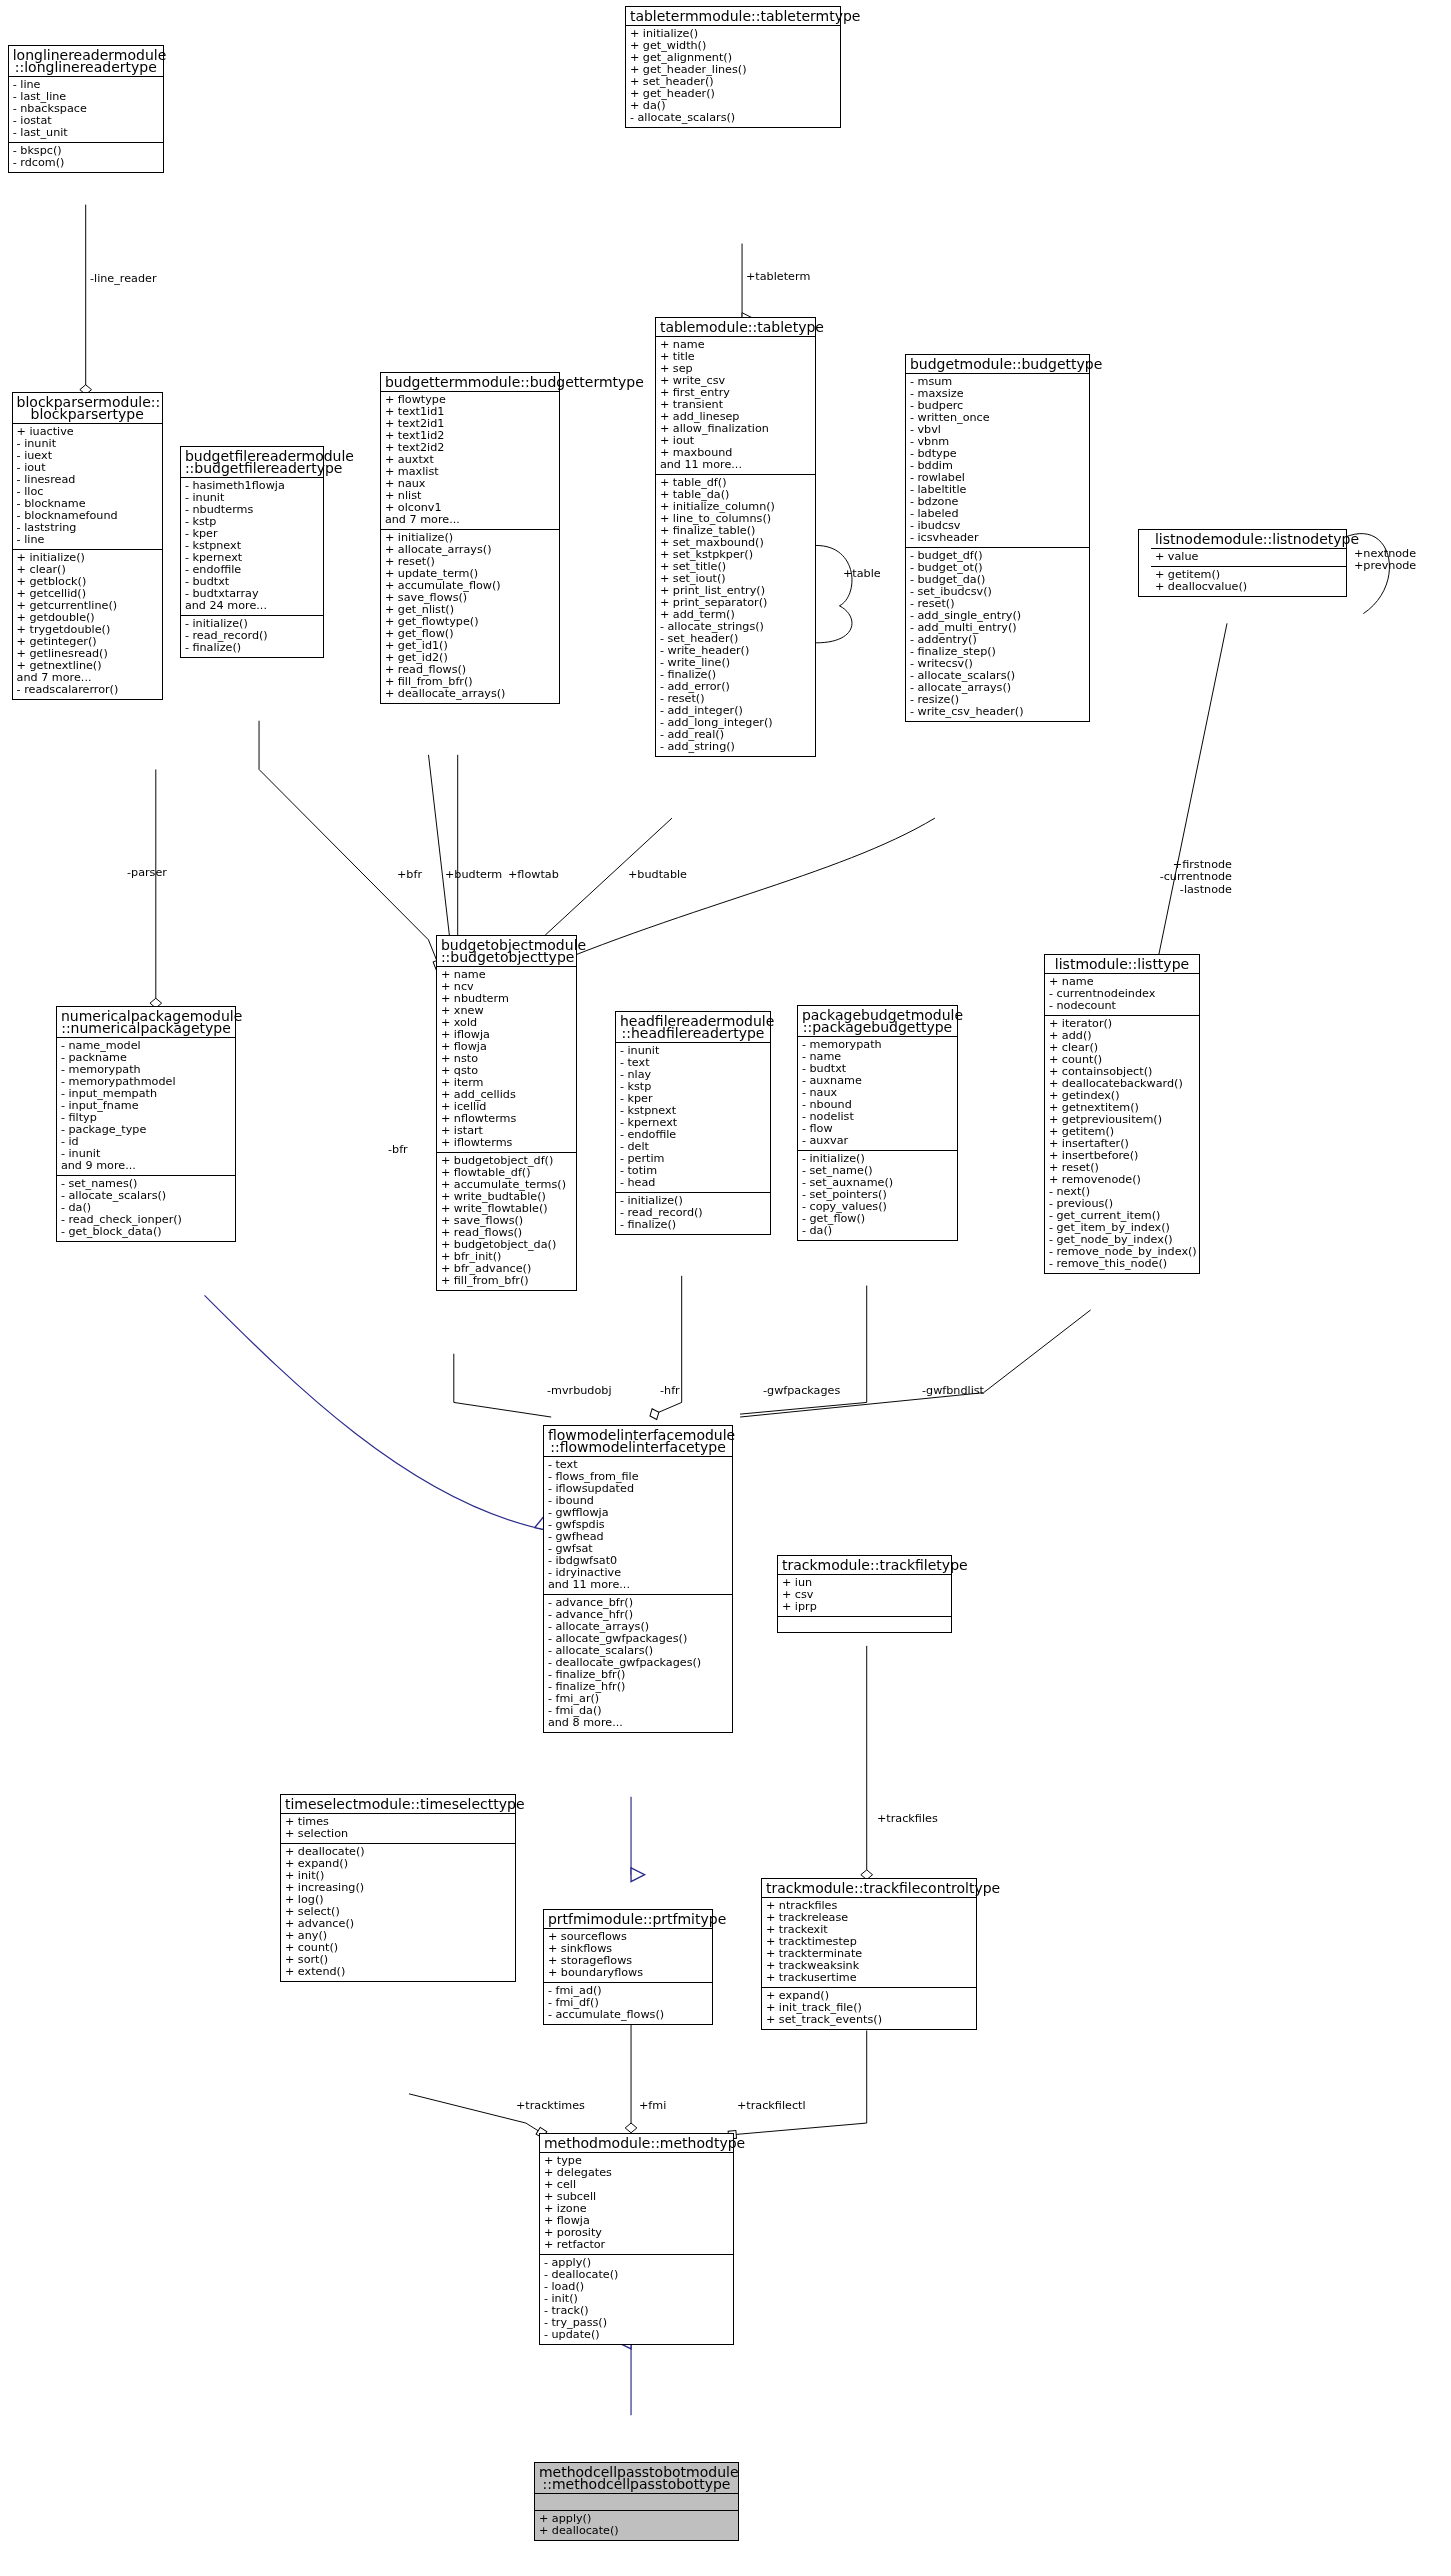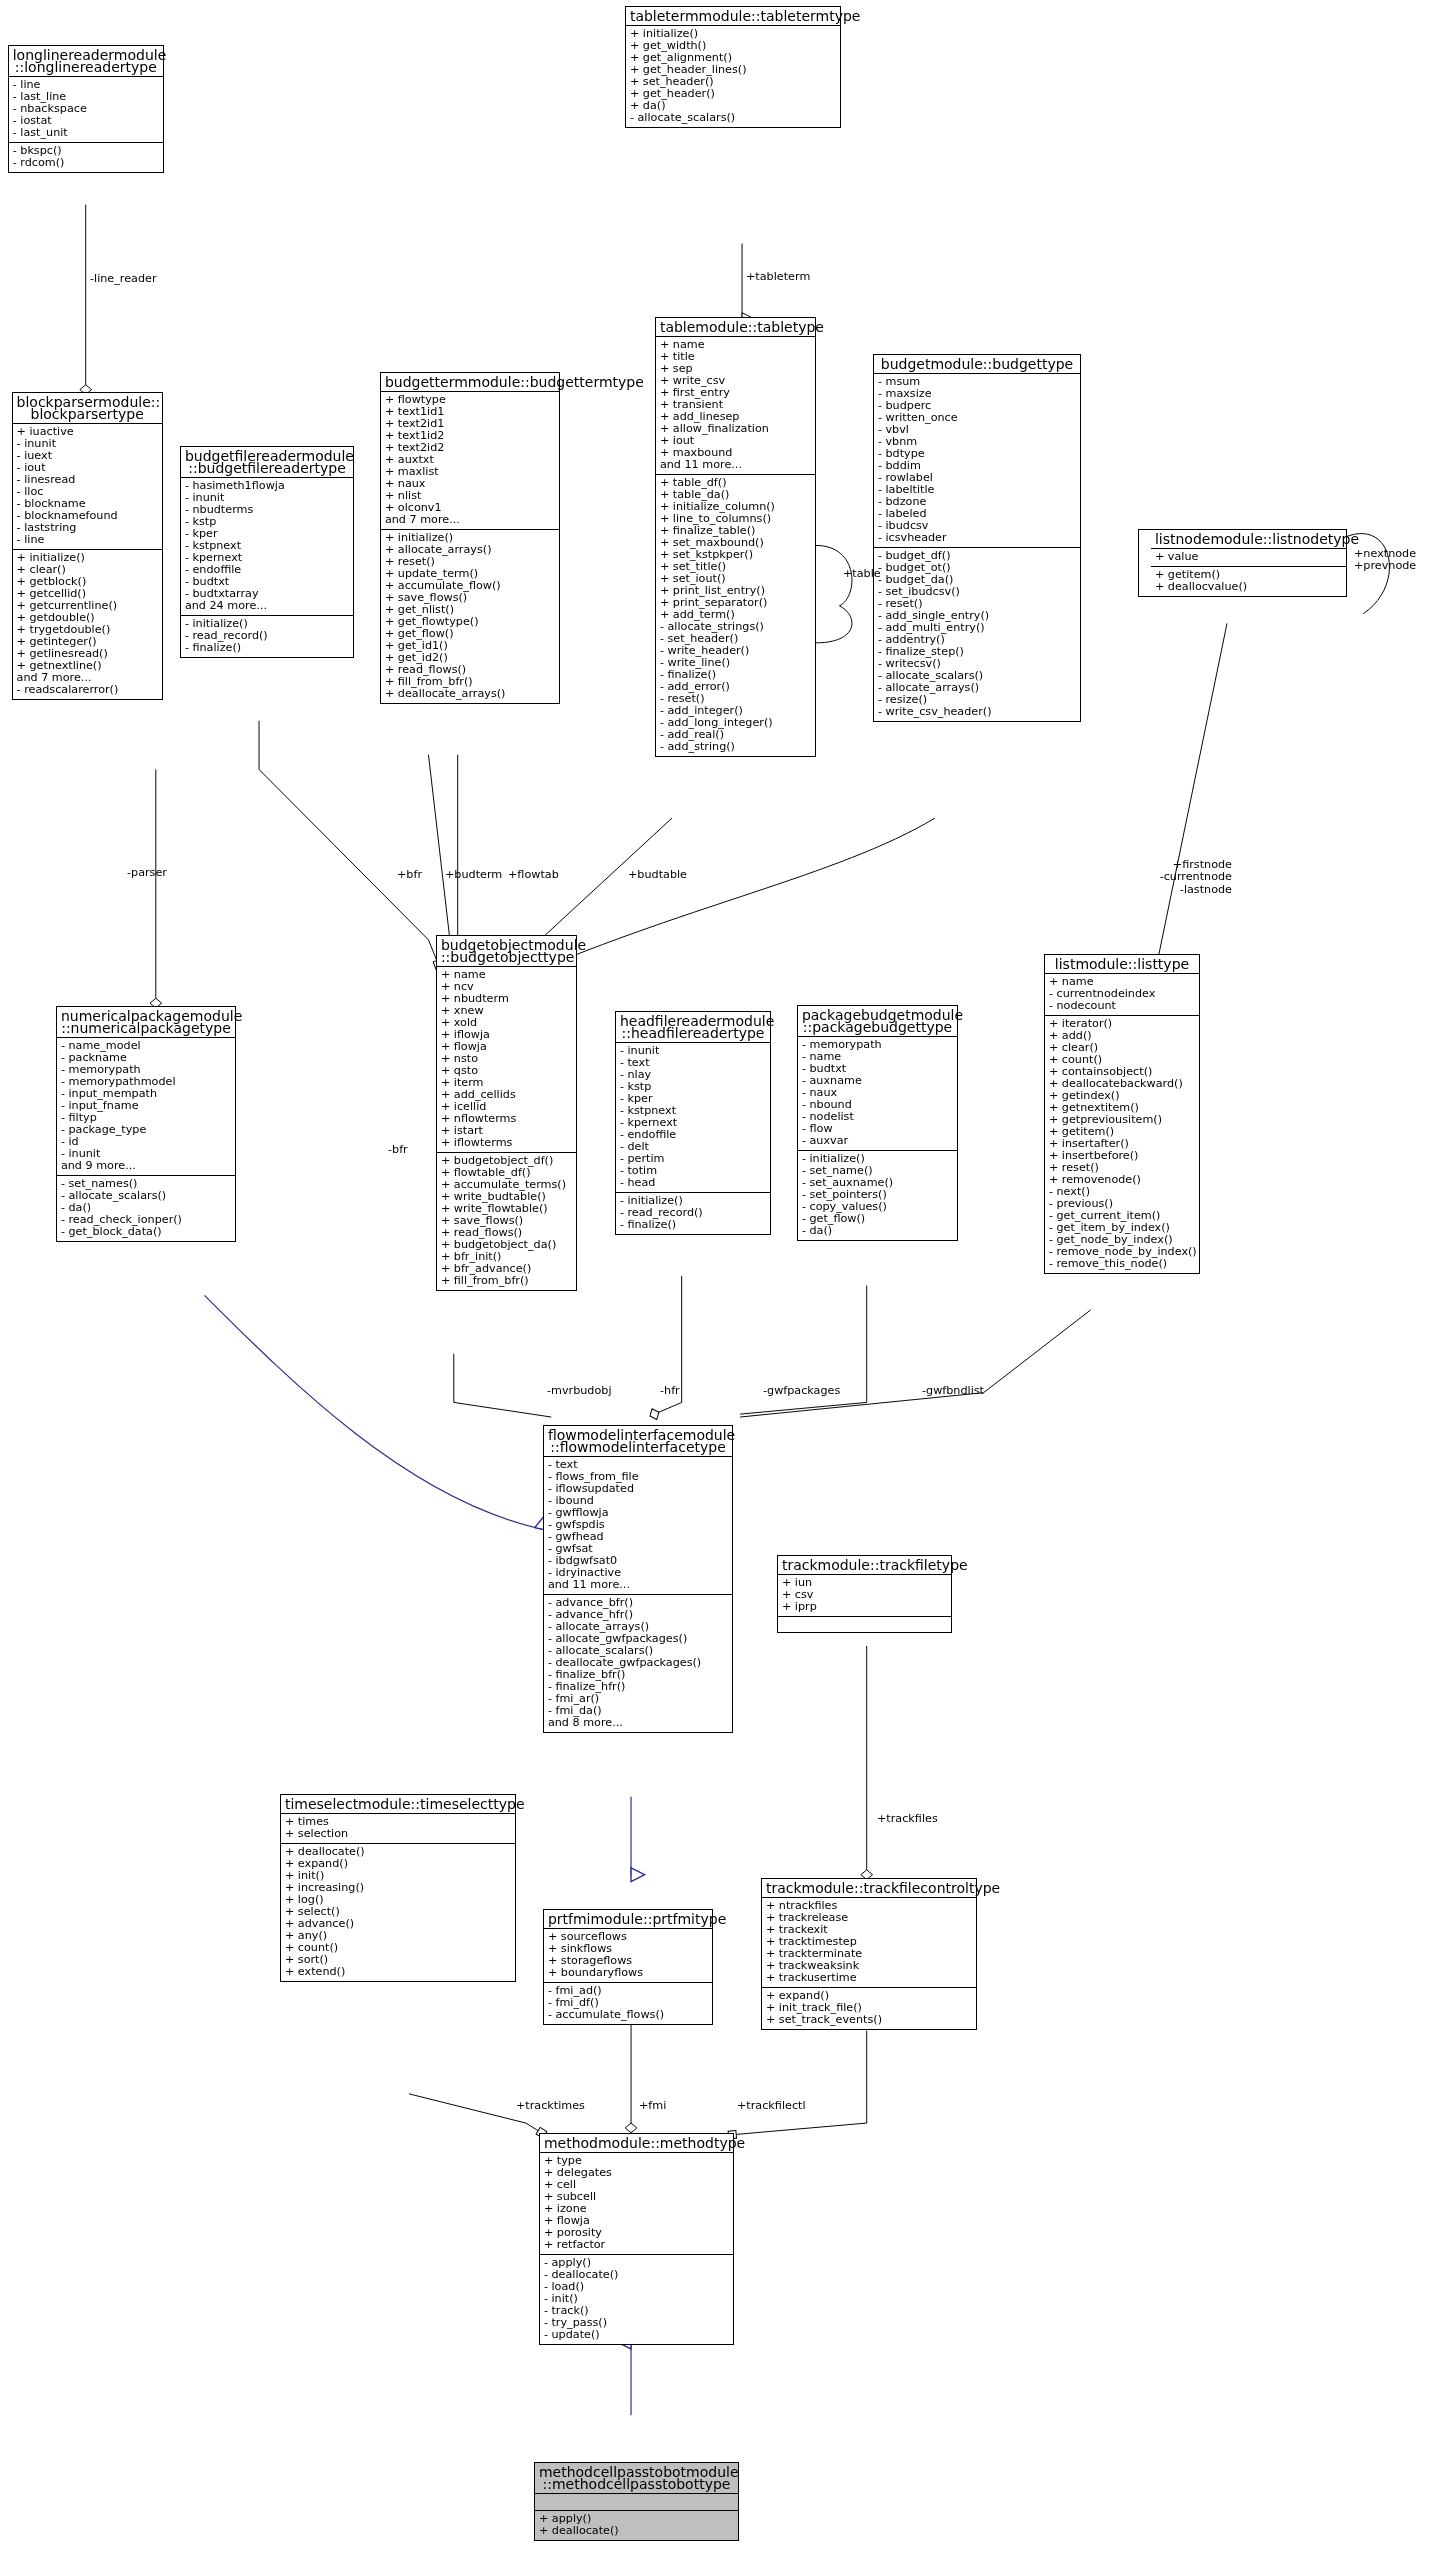--- a/index.html
+++ b/index.html
@@ -200,21 +200,21 @@
         <div class="row">- finalize()</div>
         <div class="row">- add_error()</div>
         <div class="row">- reset()</div>
         <div class="row">- add_integer()</div>
         <div class="row">- add_long_integer()</div>
         <div class="row">- add_real()</div>
         <div class="row">- add_string()</div>
       </div>
   </div>
 
-  <div class="uml" style="left:873px; top:354px; width:208px;">
+  <div class="uml" style="left:905px; top:354px; width:185px;">
     <div class="title">budgetmodule::budgettype</div>
     <div class="compartment">
         <div class="row">- msum</div>
         <div class="row">- maxsize</div>
         <div class="row">- budperc</div>
         <div class="row">- written_once</div>
         <div class="row">- vbvl</div>
         <div class="row">- vbnm</div>
         <div class="row">- bdtype</div>
         <div class="row">- bddim</div>
@@ -300,21 +300,21 @@
         <div class="row">+ getdouble()</div>
         <div class="row">+ trygetdouble()</div>
         <div class="row">+ getinteger()</div>
         <div class="row">+ getlinesread()</div>
         <div class="row">+ getnextline()</div>
         <div class="row">and 7 more...</div>
         <div class="row">- readscalarerror()</div>
       </div>
   </div>
 
-  <div class="uml" style="left:180px; top:446px; width:174px;">
+  <div class="uml" style="left:180px; top:446px; width:144px;">
     <div class="title">budgetfilereadermodule
 ::budgetfilereadertype</div>
     <div class="compartment">
         <div class="row">- hasimeth1flowja</div>
         <div class="row">- inunit</div>
         <div class="row">- nbudterms</div>
         <div class="row">- kstp</div>
         <div class="row">- kper</div>
         <div class="row">- kstpnext</div>
         <div class="row">- kpernext</div>

